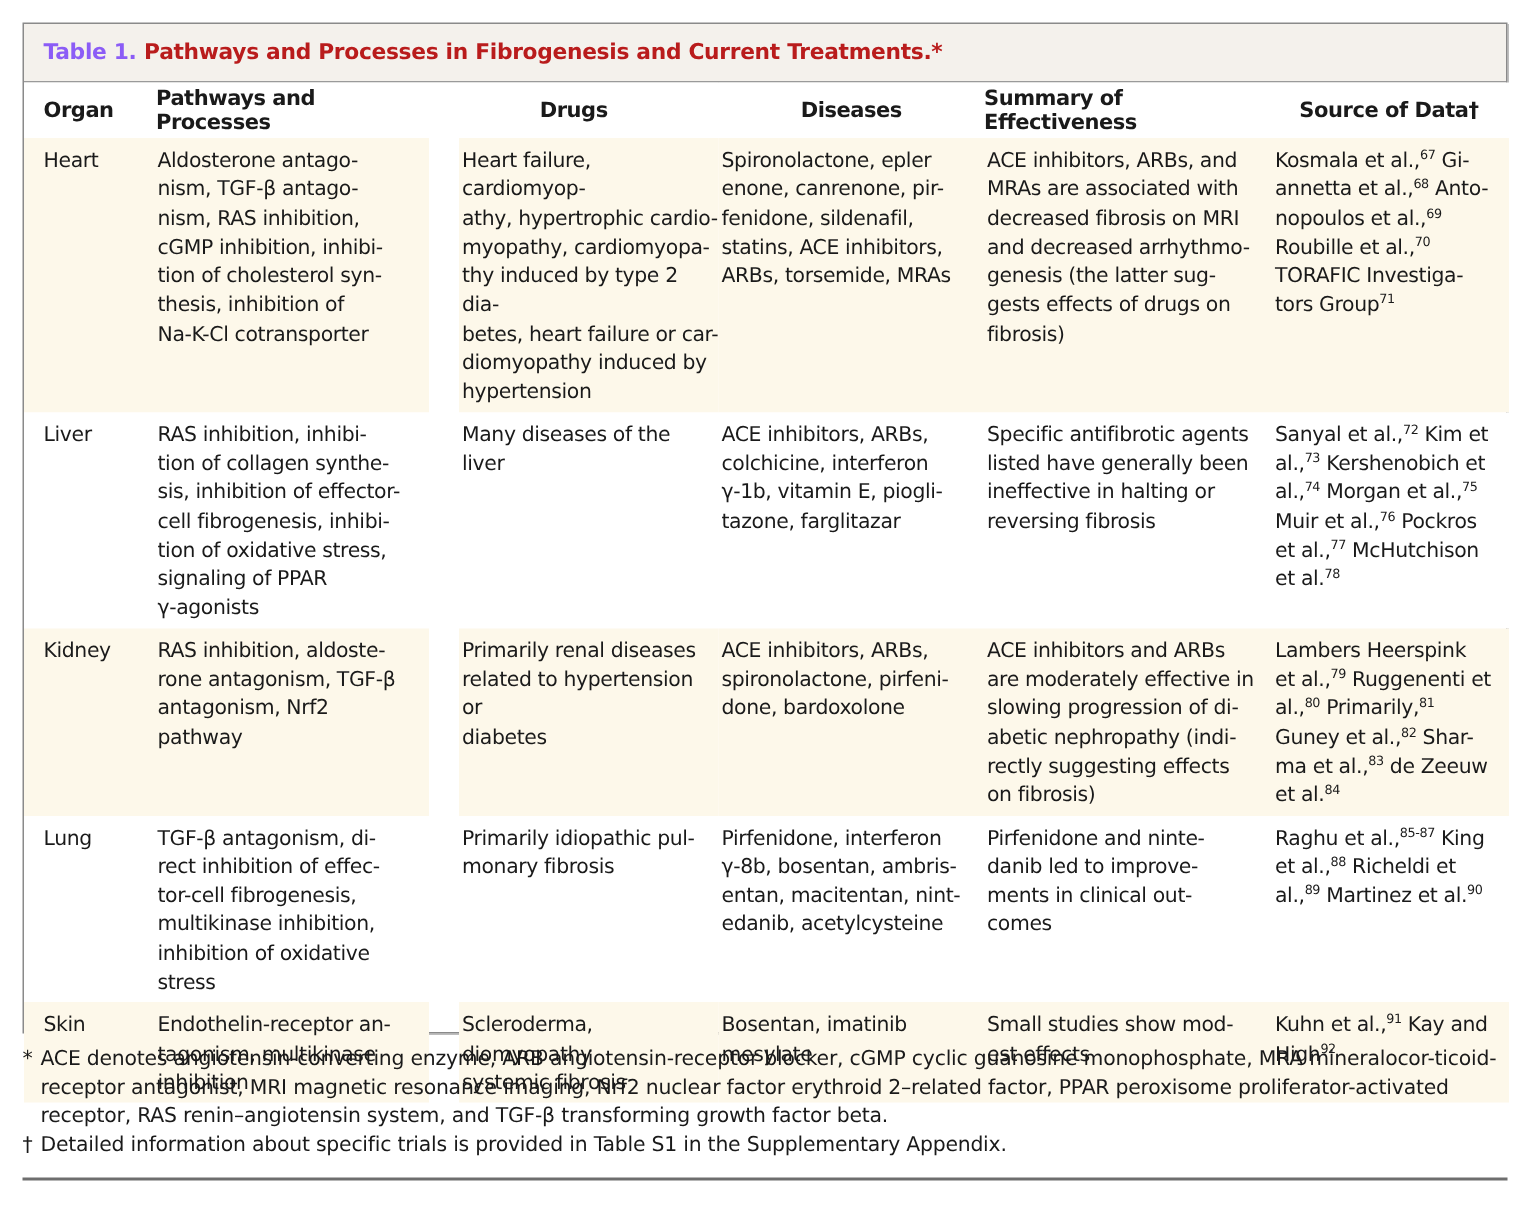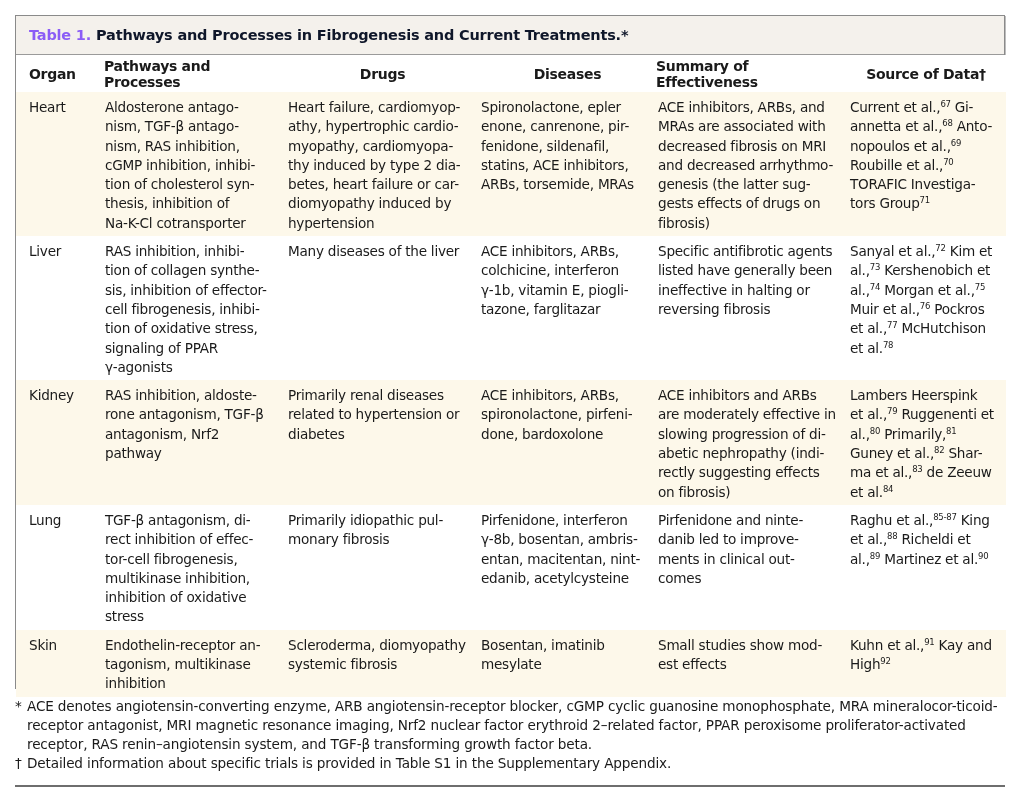--- a/index.html
+++ b/index.html
@@ -12,41 +12,41 @@
       border: 1px solid #8a8a8a; box-sizing: border-box;
       box-shadow: 1px 1px 0 #bdbdbd;
       background: #ffffff;
     }
     .caption-bar {
       height: 38px; background: #f4f1ec; border-bottom: 1px solid #9a9a9a;
       display: flex; align-items: center; padding-left: 13px;
       font-size: 14.5px; font-weight: bold; letter-spacing: -0.2px;
     }
     .caption-label { color: #8b5cf6; margin-right: 5px; }
-    .caption-title { color: #0f172a; }
+    .caption-title { color: #b91c1c; }
     .grid {
       display: grid;
       grid-template-columns: 88px 182px 193px 177px 190px 160px;
     }
     .hdr {
       height: 37px; display: flex; align-items: center;
       font-size: 14px; font-weight: bold; letter-spacing: -0.3px;
       background: #ffffff;
     }
     .hdr.center { justify-content: center; }
     .hdr.c0 { padding-left: 13px; }
     .row { display: contents; }
     .cell {
       font-size: 13.6px; line-height: 19.3px; letter-spacing: -0.25px;
       padding-top: 6px; padding-bottom: 3px; box-sizing: border-box;
       white-space: pre-line;
     }
     .cell.c0 { padding-left: 13px; }
     .cell.c1 { padding-left: 1px; }
-    .cell.c2 { padding-left: 2px; }
+    .cell.c2 { padding-left: 2px; margin-left: 20px; }
     .cell.c3 { padding-left: 2px; }
     .cell.c4 { padding-left: 2px; }
     .cell.c5 { padding-left: 4px; }
     .row.shaded .cell { background: #fdf8ea; }
     .row.plain .cell { background: #ffffff; }
     .cell sup { font-size: 8.5px; vertical-align: 5px; line-height: 0; }
     .notes {
       position: absolute; left: 15px; top: 697px; width: 990px;
       font-size: 13.6px; line-height: 19px; letter-spacing: -0.15px;
     }
@@ -96,21 +96,21 @@
 fenidone, sildenafil,
 statins, ACE inhibitors,
 ARBs, torsemide, MRAs</div>
       <div class="cell c4">ACE inhibitors, ARBs, and
 MRAs are associated with
 decreased fibrosis on MRI
 and decreased arrhythmo-
 genesis (the latter sug-
 gests effects of drugs on
 fibrosis)</div>
-      <div class="cell c5 sources"><span>Current et al.,</span><sup>67</sup><span> Gi-
+      <div class="cell c5 sources"><span>Kosmala et al.,</span><sup>67</sup><span> Gi-
 annetta et al.,</span><sup>68</sup><span> Anto-
 nopoulos et al.,</span><sup>69</sup><span>
 Roubille et al.,</span><sup>70</sup><span>
 TORAFIC Investiga-
 tors Group</span><sup>71</sup></div>
     </div>
 
     <div class="row plain">
       <div class="cell c0">Liver</div>
       <div class="cell c1">RAS inhibition, inhibi-

